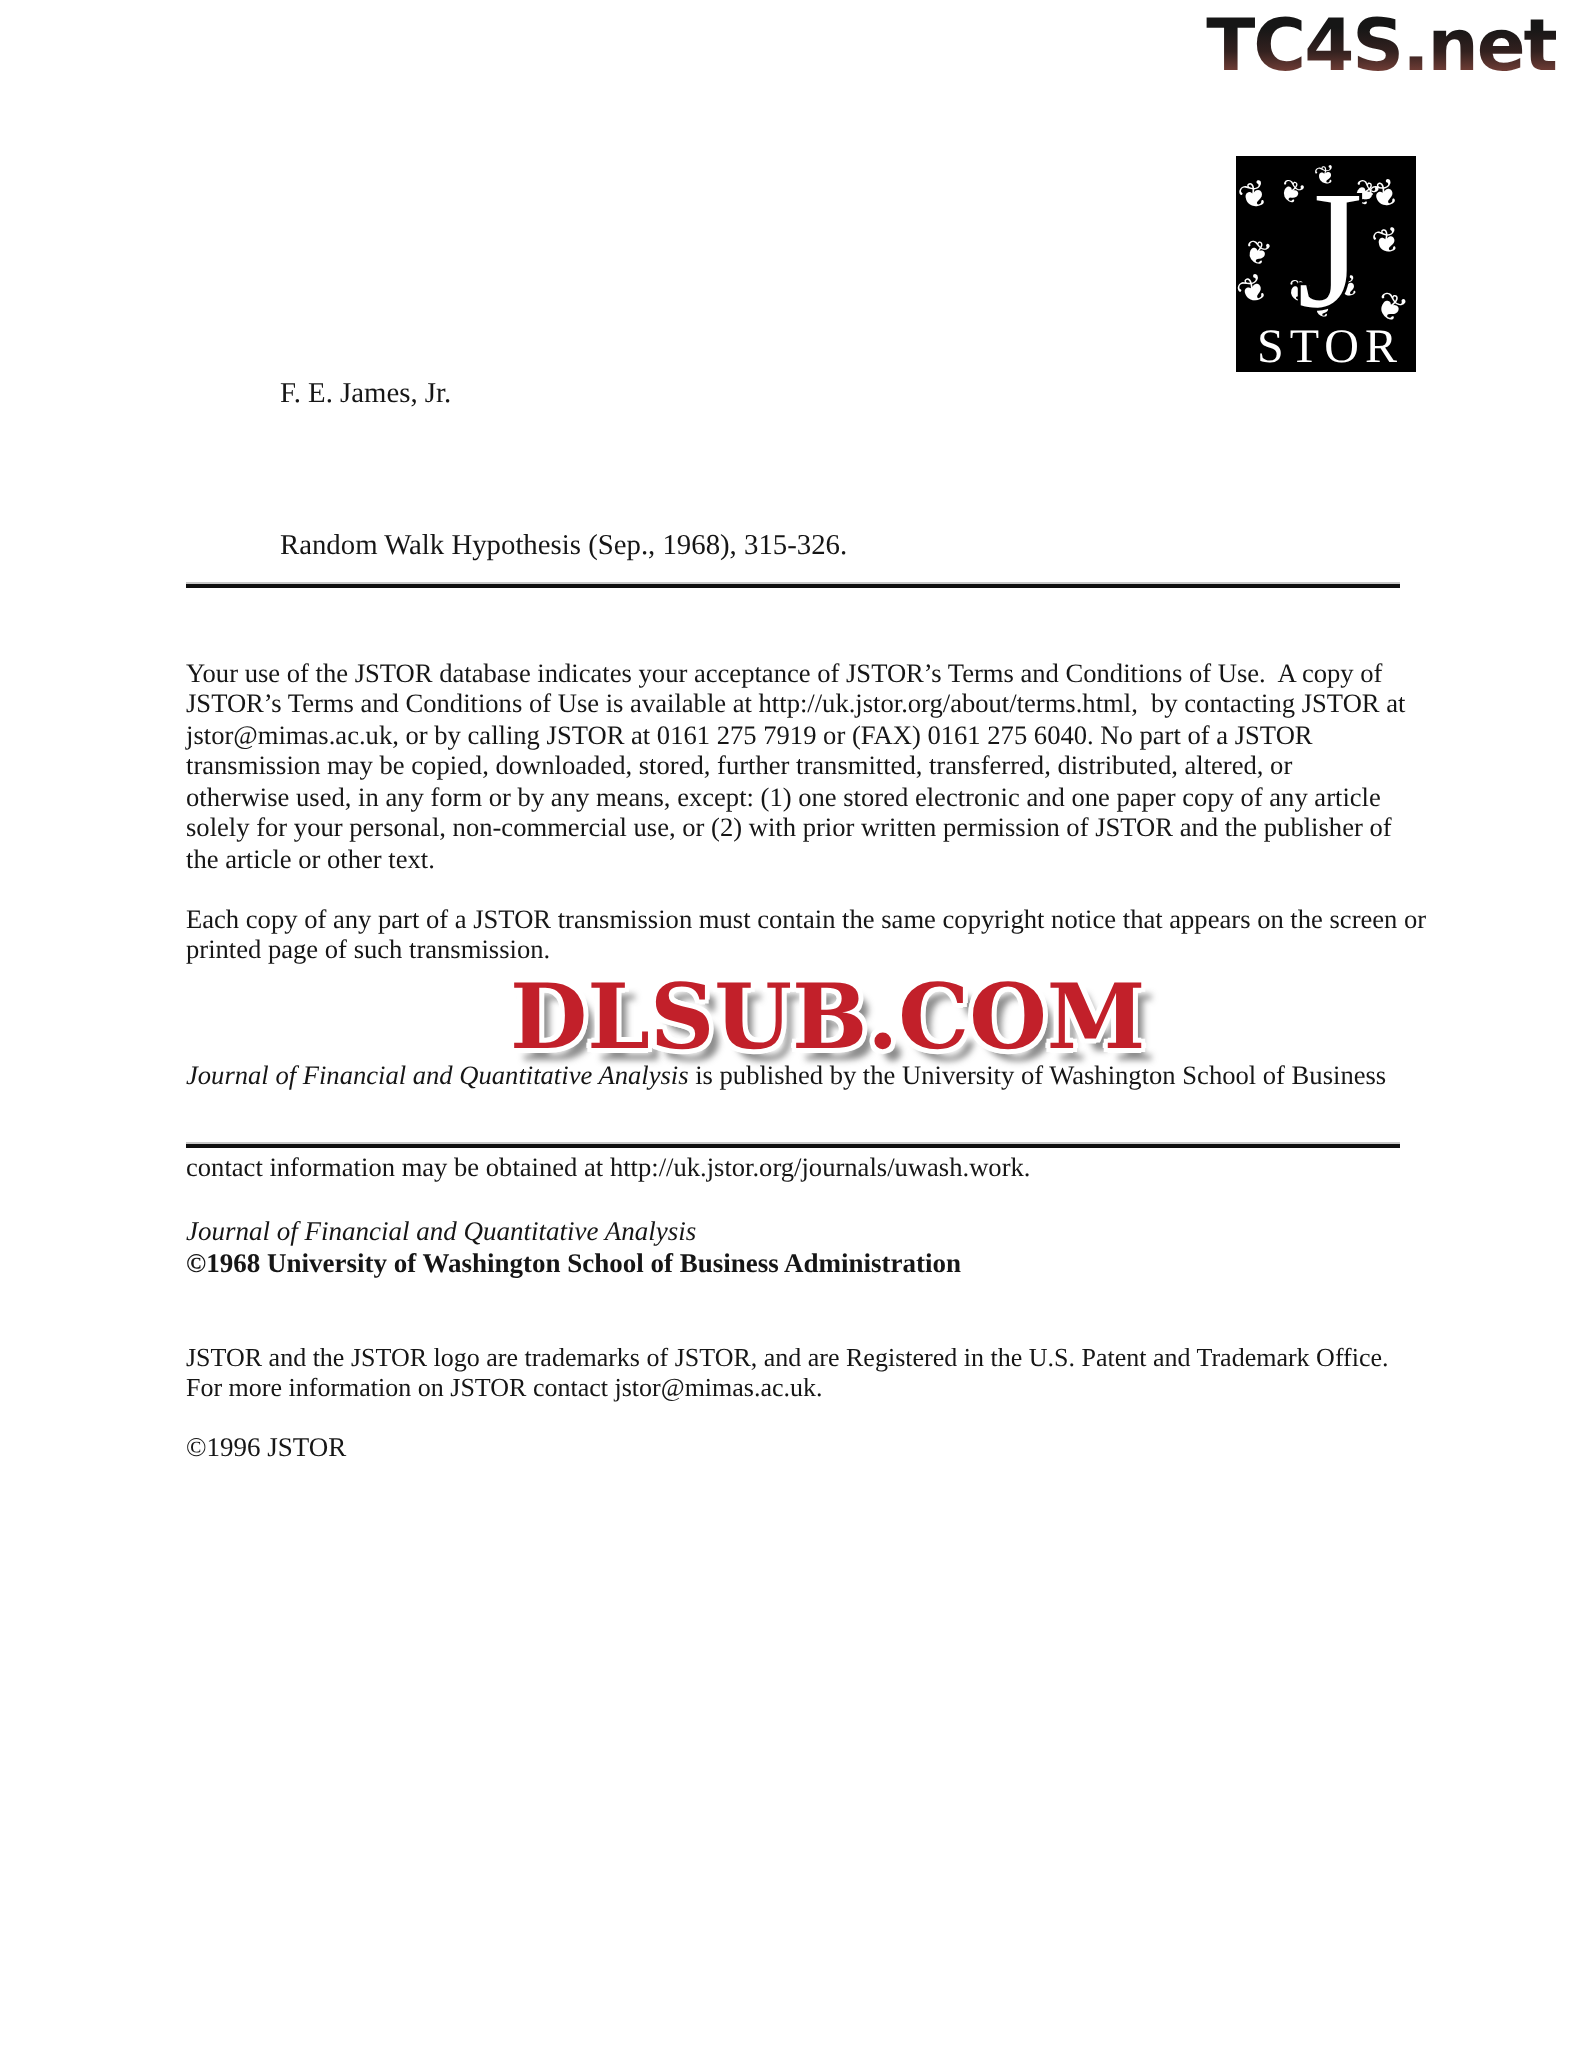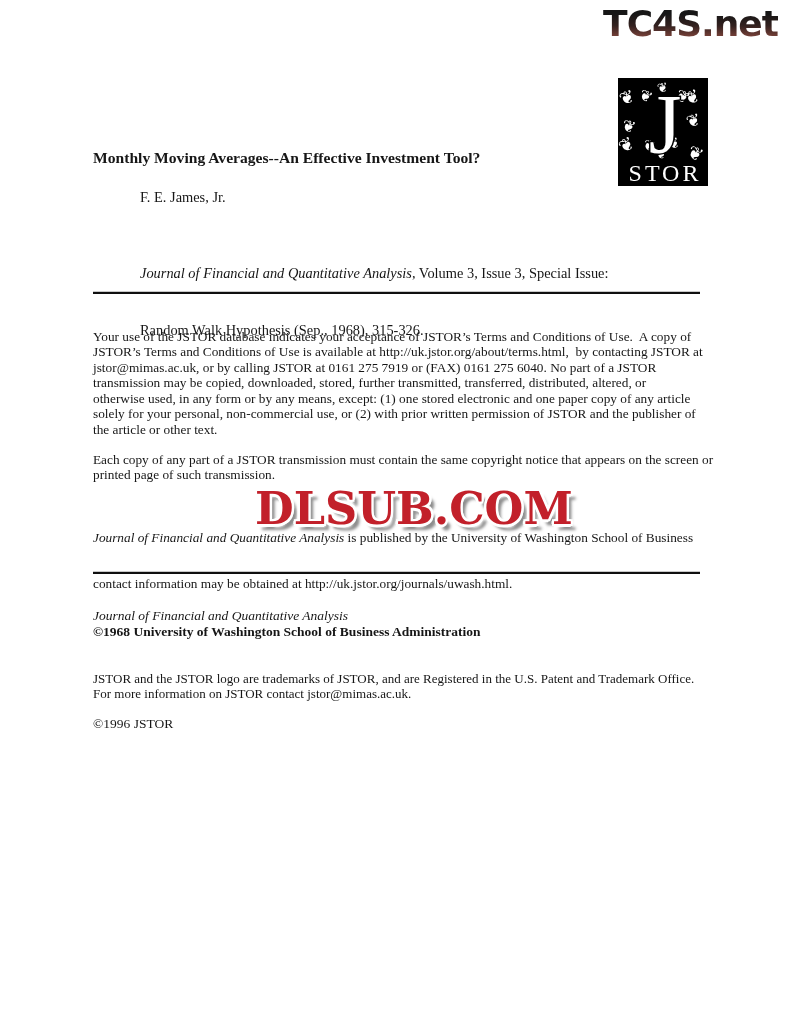--- a/index.html
+++ b/index.html
@@ -97,45 +97,43 @@
         <text font-size="14" transform="translate(24,70) rotate(20)">❦</text>
         <text font-size="14" transform="translate(52,72) rotate(-20)">❦</text>
         <text font-size="18" transform="translate(68,78) rotate(25)">❦</text>
         <text font-size="12" transform="translate(38,80) rotate(5)">❦</text>
       </g>
       <text x="47" y="75" text-anchor="middle" font-family="'Liberation Serif', serif" font-size="84" fill="#ffffff" stroke="#000000" stroke-width="3" paint-order="stroke">J</text>
       <text x="47" y="103" text-anchor="middle" font-family="'Liberation Serif', serif" font-size="24" letter-spacing="3" fill="#ffffff">STOR</text>
     </svg>
   </div>
 
-  <h1 class="title">Monthly Moving Averages--An Effective Investment Tool?</h1>
 
   <div class="author">F. E. James, Jr.</div>
 
   <div class="citation">
-    <div><span class="it">Journal of Financial and Quantitative Analysis</span><span>, Volume 3, Issue 3, Special Issue:</span></div>
     <div>Random Walk Hypothesis (Sep., 1968), 315-326.</div>
   </div>
 
   <div class="rule rule1"></div>
 
   <div class="para pre p1">Your use of the JSTOR database indicates your acceptance of JSTOR’s Terms and Conditions of Use.  A copy of
 JSTOR’s Terms and Conditions of Use is available at http://uk.jstor.org/about/terms.html,  by contacting JSTOR at
 jstor@mimas.ac.uk, or by calling JSTOR at 0161 275 7919 or (FAX) 0161 275 6040. No part of a JSTOR
 transmission may be copied, downloaded, stored, further transmitted, transferred, distributed, altered, or
 otherwise used, in any form or by any means, except: (1) one stored electronic and one paper copy of any article
 solely for your personal, non-commercial use, or (2) with prior written permission of JSTOR and the publisher of
 the article or other text.</div>
 
   <div class="para pre p2">Each copy of any part of a JSTOR transmission must contain the same copyright notice that appears on the screen or
 printed page of such transmission.</div>
 
   <div class="para pre p3">
     <div><span class="it">Journal of Financial and Quantitative Analysis</span><span> is published by the University of Washington School of Business</span></div>
-    <div>contact information may be obtained at http://uk.jstor.org/journals/uwash.html.</div>
+    <div>contact information may be obtained at http://uk.jstor.org/journals/uwash.work.</div>
   </div>
 
   <div class="wm-center">DLSUB.COM</div>
 
   <div class="rule rule2"></div>
 
   <div class="f-journal">Journal of Financial and Quantitative Analysis</div>
   <div class="f-copy">©1968 University of Washington School of Business Administration</div>
 
   <div class="f-trademark pre">JSTOR and the JSTOR logo are trademarks of JSTOR, and are Registered in the U.S. Patent and Trademark Office.

